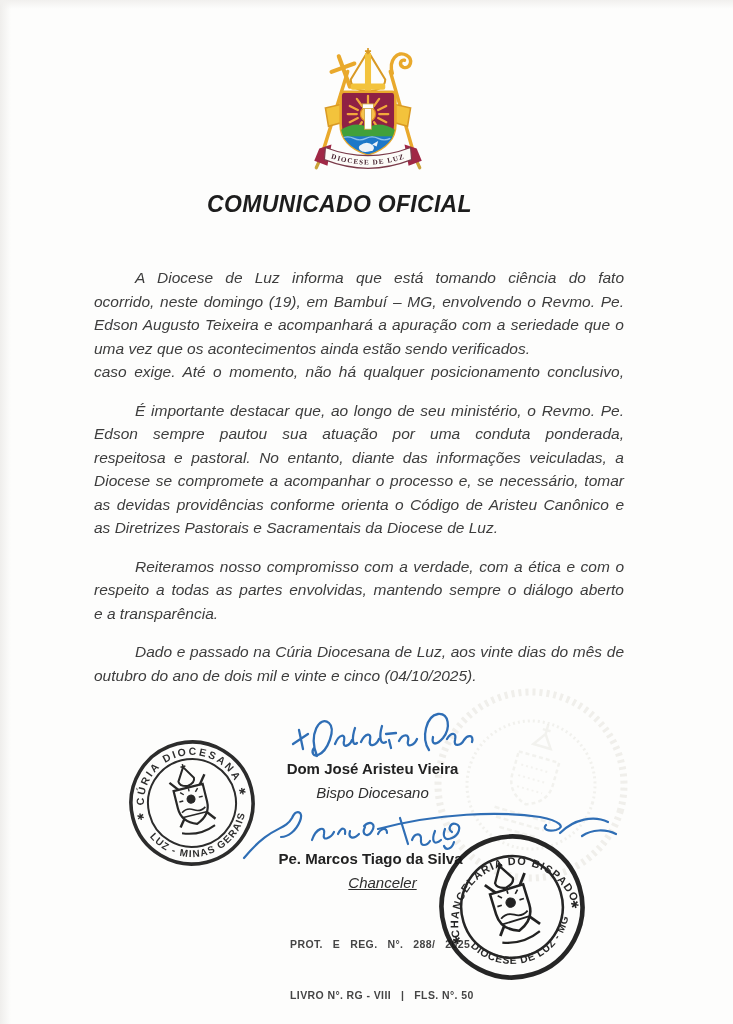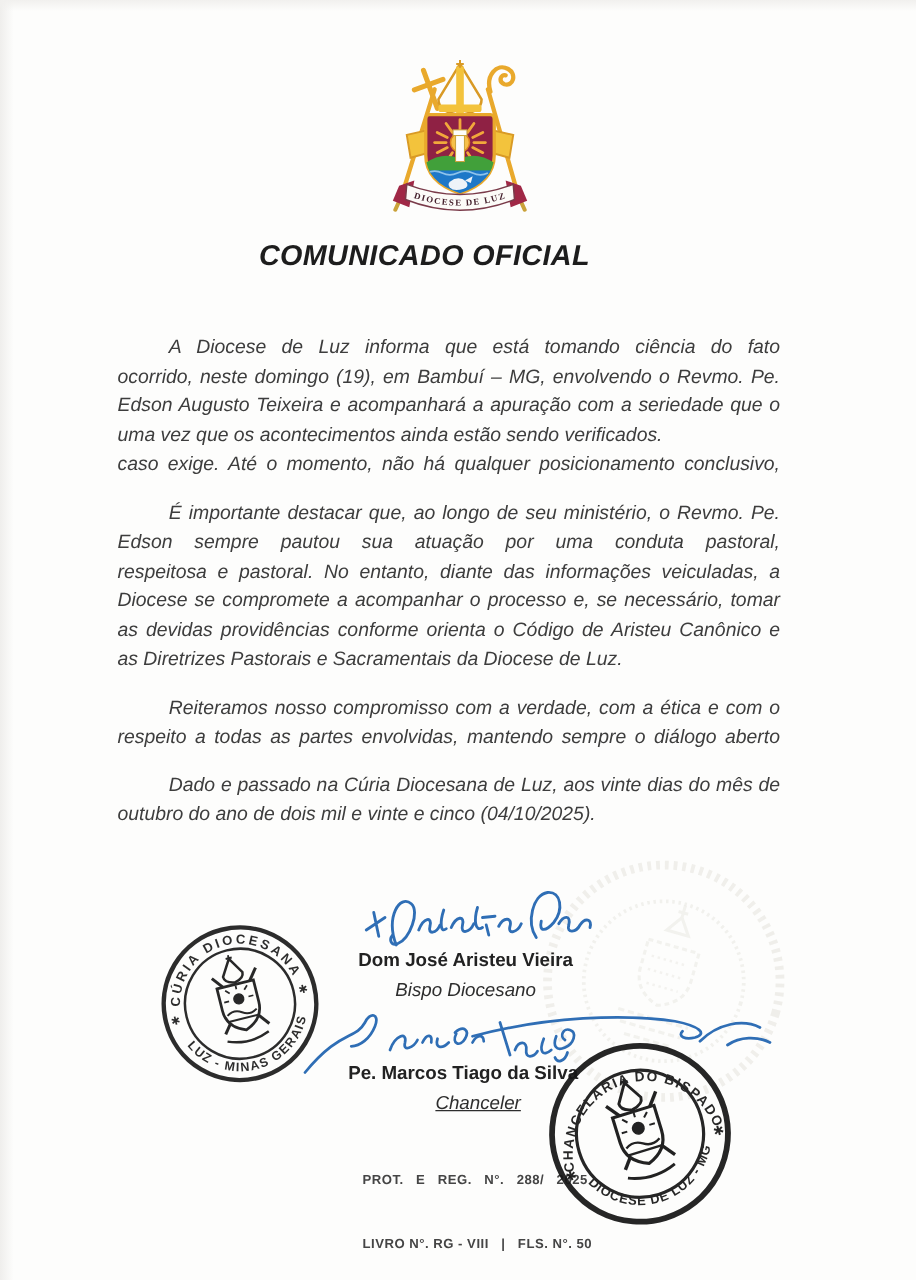--- a/index.html
+++ b/index.html
@@ -112,29 +112,30 @@
   <div class="abs body-text">
     <div class="para">
       <div class="line first">A Diocese de Luz informa que está tomando ciência do fato</div>
       <div class="line">ocorrido, neste domingo (19), em Bambuí – MG, envolvendo o Revmo. Pe.</div>
       <div class="line">Edson Augusto Teixeira e acompanhará a apuração com a seriedade que o</div>
       <div class="line last">uma vez que os acontecimentos ainda estão sendo verificados.</div>
       <div class="line">caso exige. Até o momento, não há qualquer posicionamento conclusivo,</div>
     </div>
     <div class="para">
       <div class="line first">É importante destacar que, ao longo de seu ministério, o Revmo. Pe.</div>
-      <div class="line">Edson sempre pautou sua atuação por uma conduta pastoral,</div>
+      <div class="line">Edson sempre pautou sua atuação por uma conduta ponderada,</div>
       <div class="line">respeitosa e pastoral. No entanto, diante das informações veiculadas, a</div>
       <div class="line">Diocese se compromete a acompanhar o processo e, se necessário, tomar</div>
       <div class="line">as devidas providências conforme orienta o Código de Aristeu Canônico e</div>
       <div class="line last">as Diretrizes Pastorais e Sacramentais da Diocese de Luz.</div>
     </div>
     <div class="para">
       <div class="line first">Reiteramos nosso compromisso com a verdade, com a ética e com o</div>
       <div class="line">respeito a todas as partes envolvidas, mantendo sempre o diálogo aberto</div>
+      <div class="line last">e a transparência.</div>
     </div>
     <div class="para">
       <div class="line first">Dado e passado na Cúria Diocesana de Luz, aos vinte dias do mês de</div>
       <div class="line last">outubro do ano de dois mil e vinte e cinco (04/10/2025).</div>
     </div>
   </div>
 
   <svg class="abs embossed" style="left:430px;top:684px;" width="202" height="202" viewBox="0 0 202 202">
     <g transform="rotate(16 101 101)" fill="none" stroke="#dcdad2">
       <circle cx="101" cy="101" r="93" stroke-width="7" stroke-dasharray="3 4" opacity=".75"></circle>

